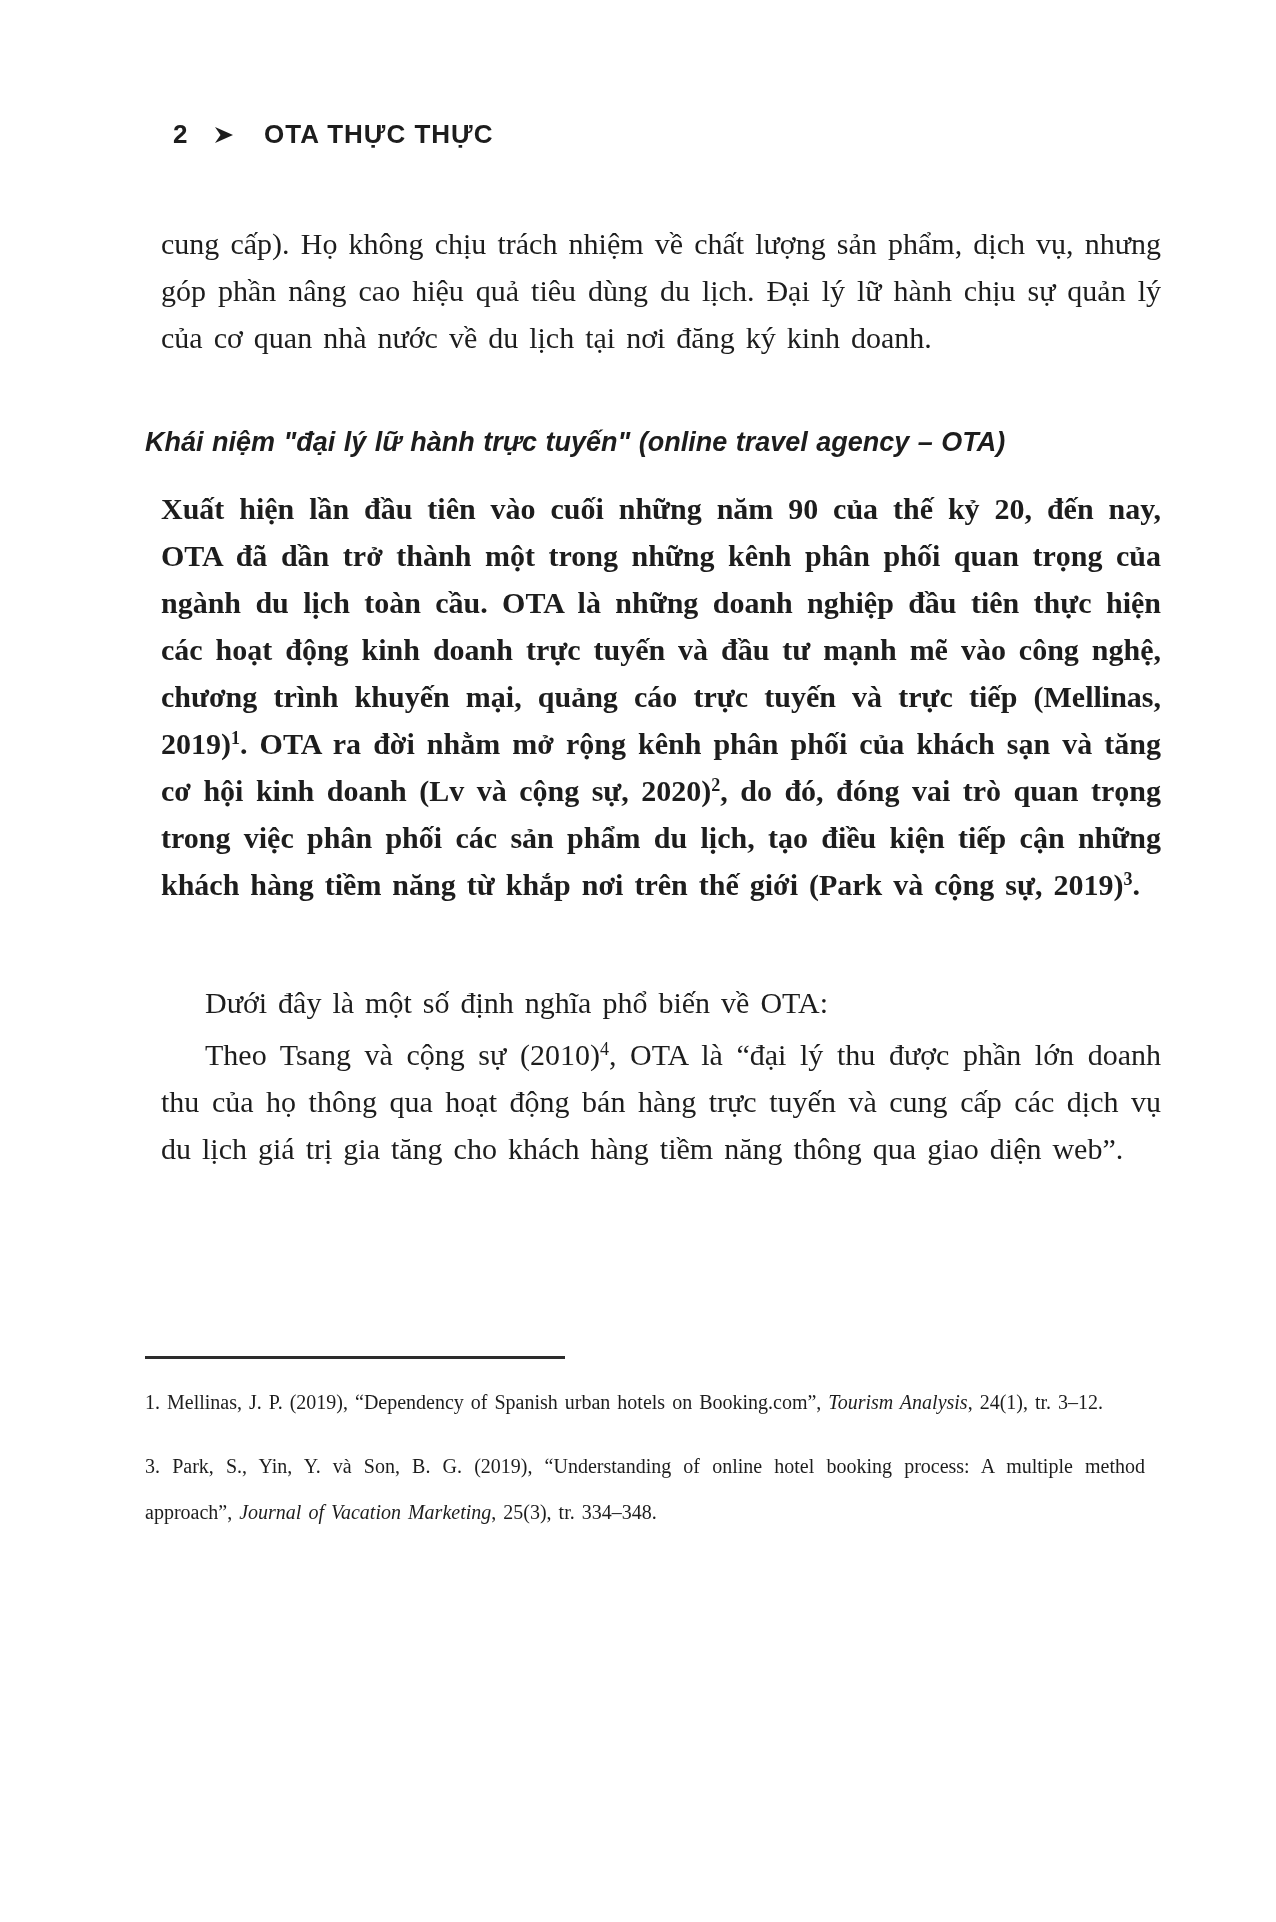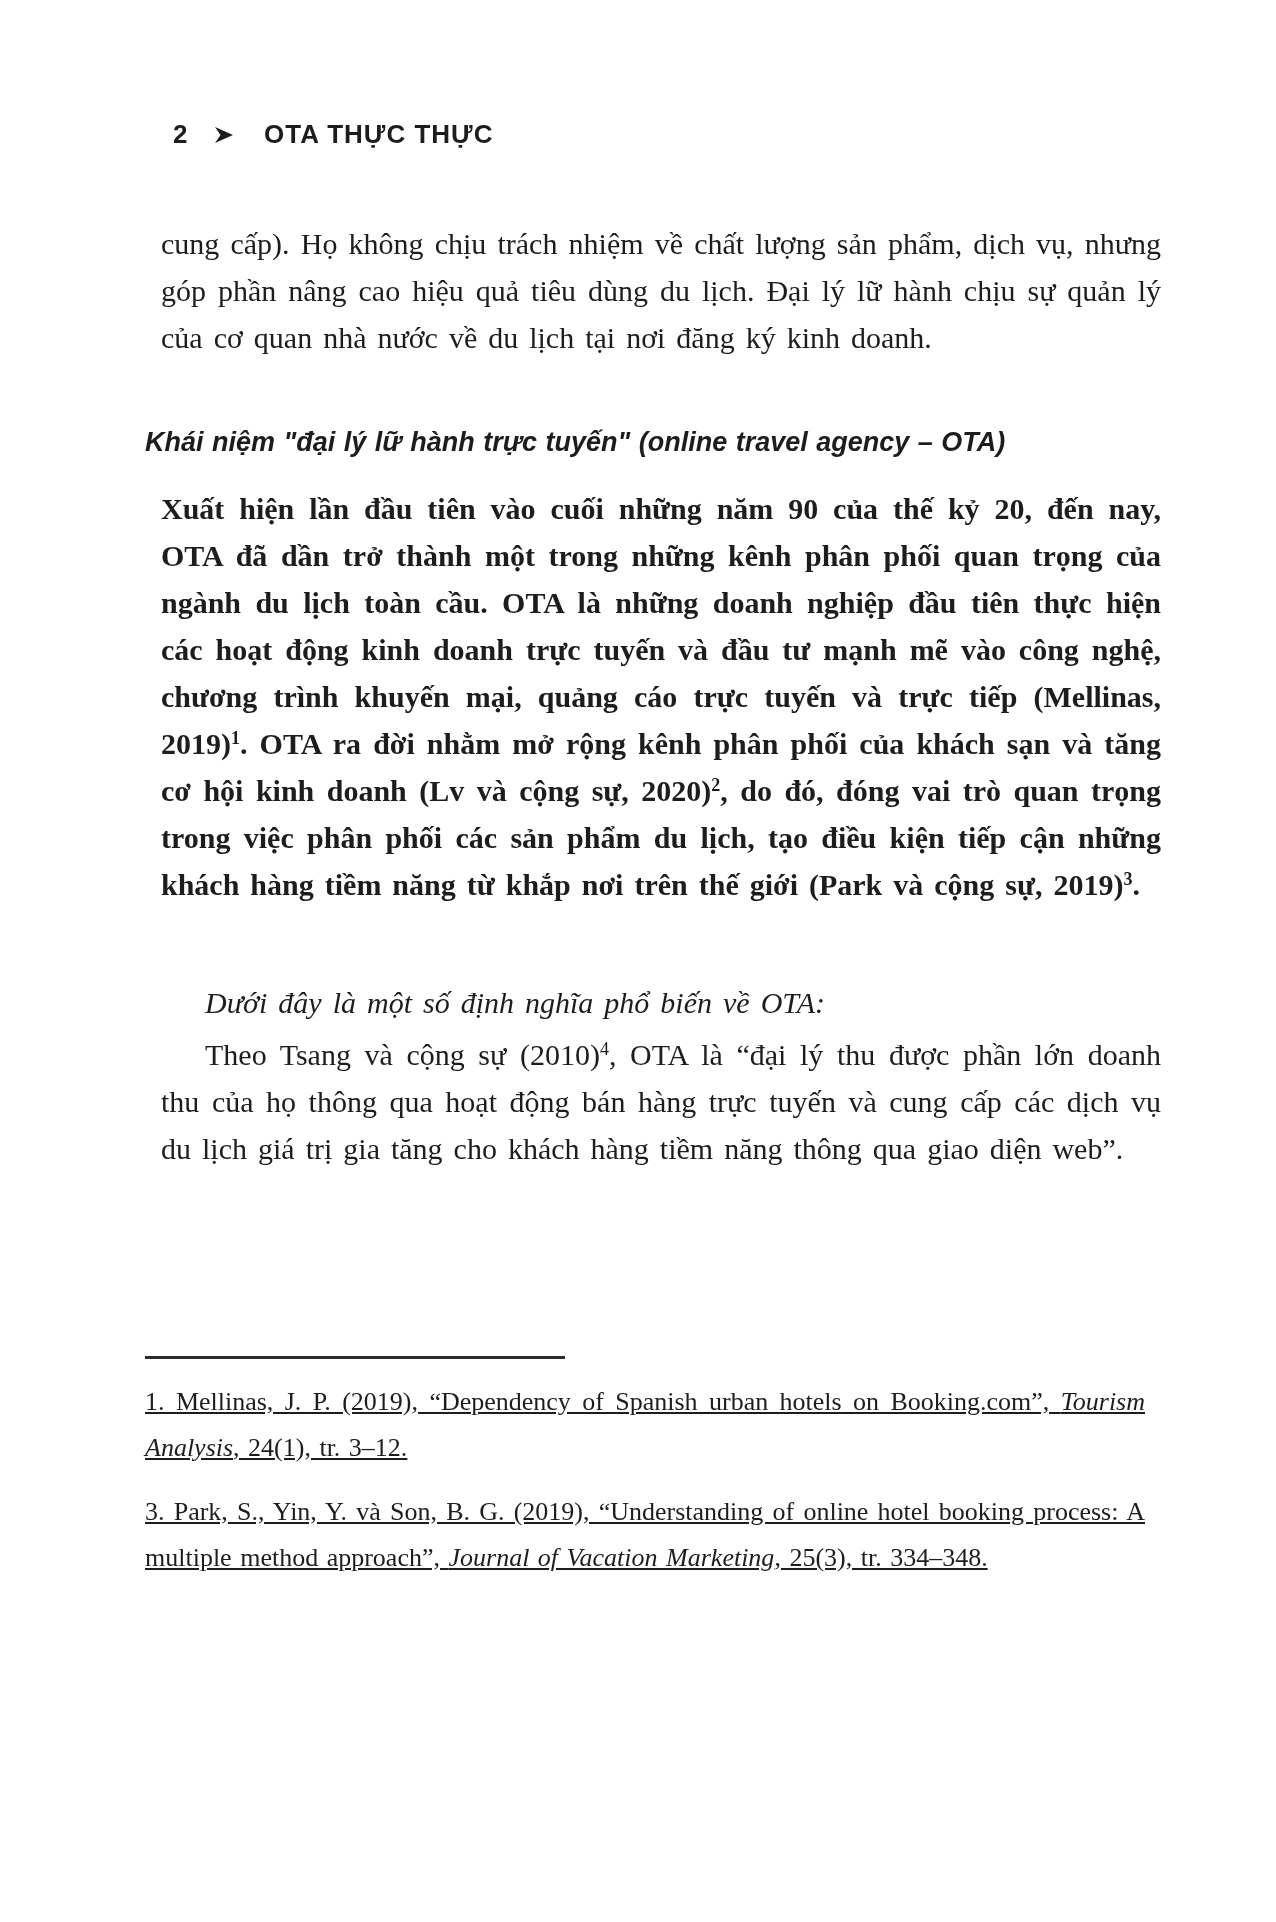--- a/index.html
+++ b/index.html
@@ -49,42 +49,41 @@
     margin: 0;
     font-family: "Liberation Sans", "DejaVu Sans", sans-serif;
     font-style: italic;
     font-weight: 700;
     font-size: 27px;
     line-height: 42px;
     text-align: left;
     word-spacing: 1px;
   }
   .p-ota   { position: absolute; top: 265px;  left: 0; width: 1000px; font-weight: bold; }
-  .p-intro { position: absolute; top: 759px;  left: 0; width: 1000px; text-indent: 44px; font-style: italic; }
+  .p-intro { position: absolute; top: 759px;  left: 0; width: 1000px; text-indent: 44px; }
   .p-tsang { position: absolute; top: 811px;  left: 0; width: 1000px; text-indent: 44px; }
 
   sup {
     font-size: 60%;
     line-height: 0;
     vertical-align: baseline;
     position: relative;
     top: -0.55em;
   }
 
   
   .footnotes {
     position: absolute;
     top: 1356px;
     left: 145px;
     width: 1000px;
-    font-size: 26px;
+    font-size: 20px;
     line-height: 46px;
     text-align: justify;
     word-spacing: 2px;
-    text-decoration: underline;
   }
   .fn-rule {
     width: 420px;
     height: 0;
     border-top: 3px solid #2c2c2c;
     margin-bottom: 20px;
   }
   .footnote { margin: 0 0 18px 0; }
   .footnote .it { font-style: italic; }
 </style>

